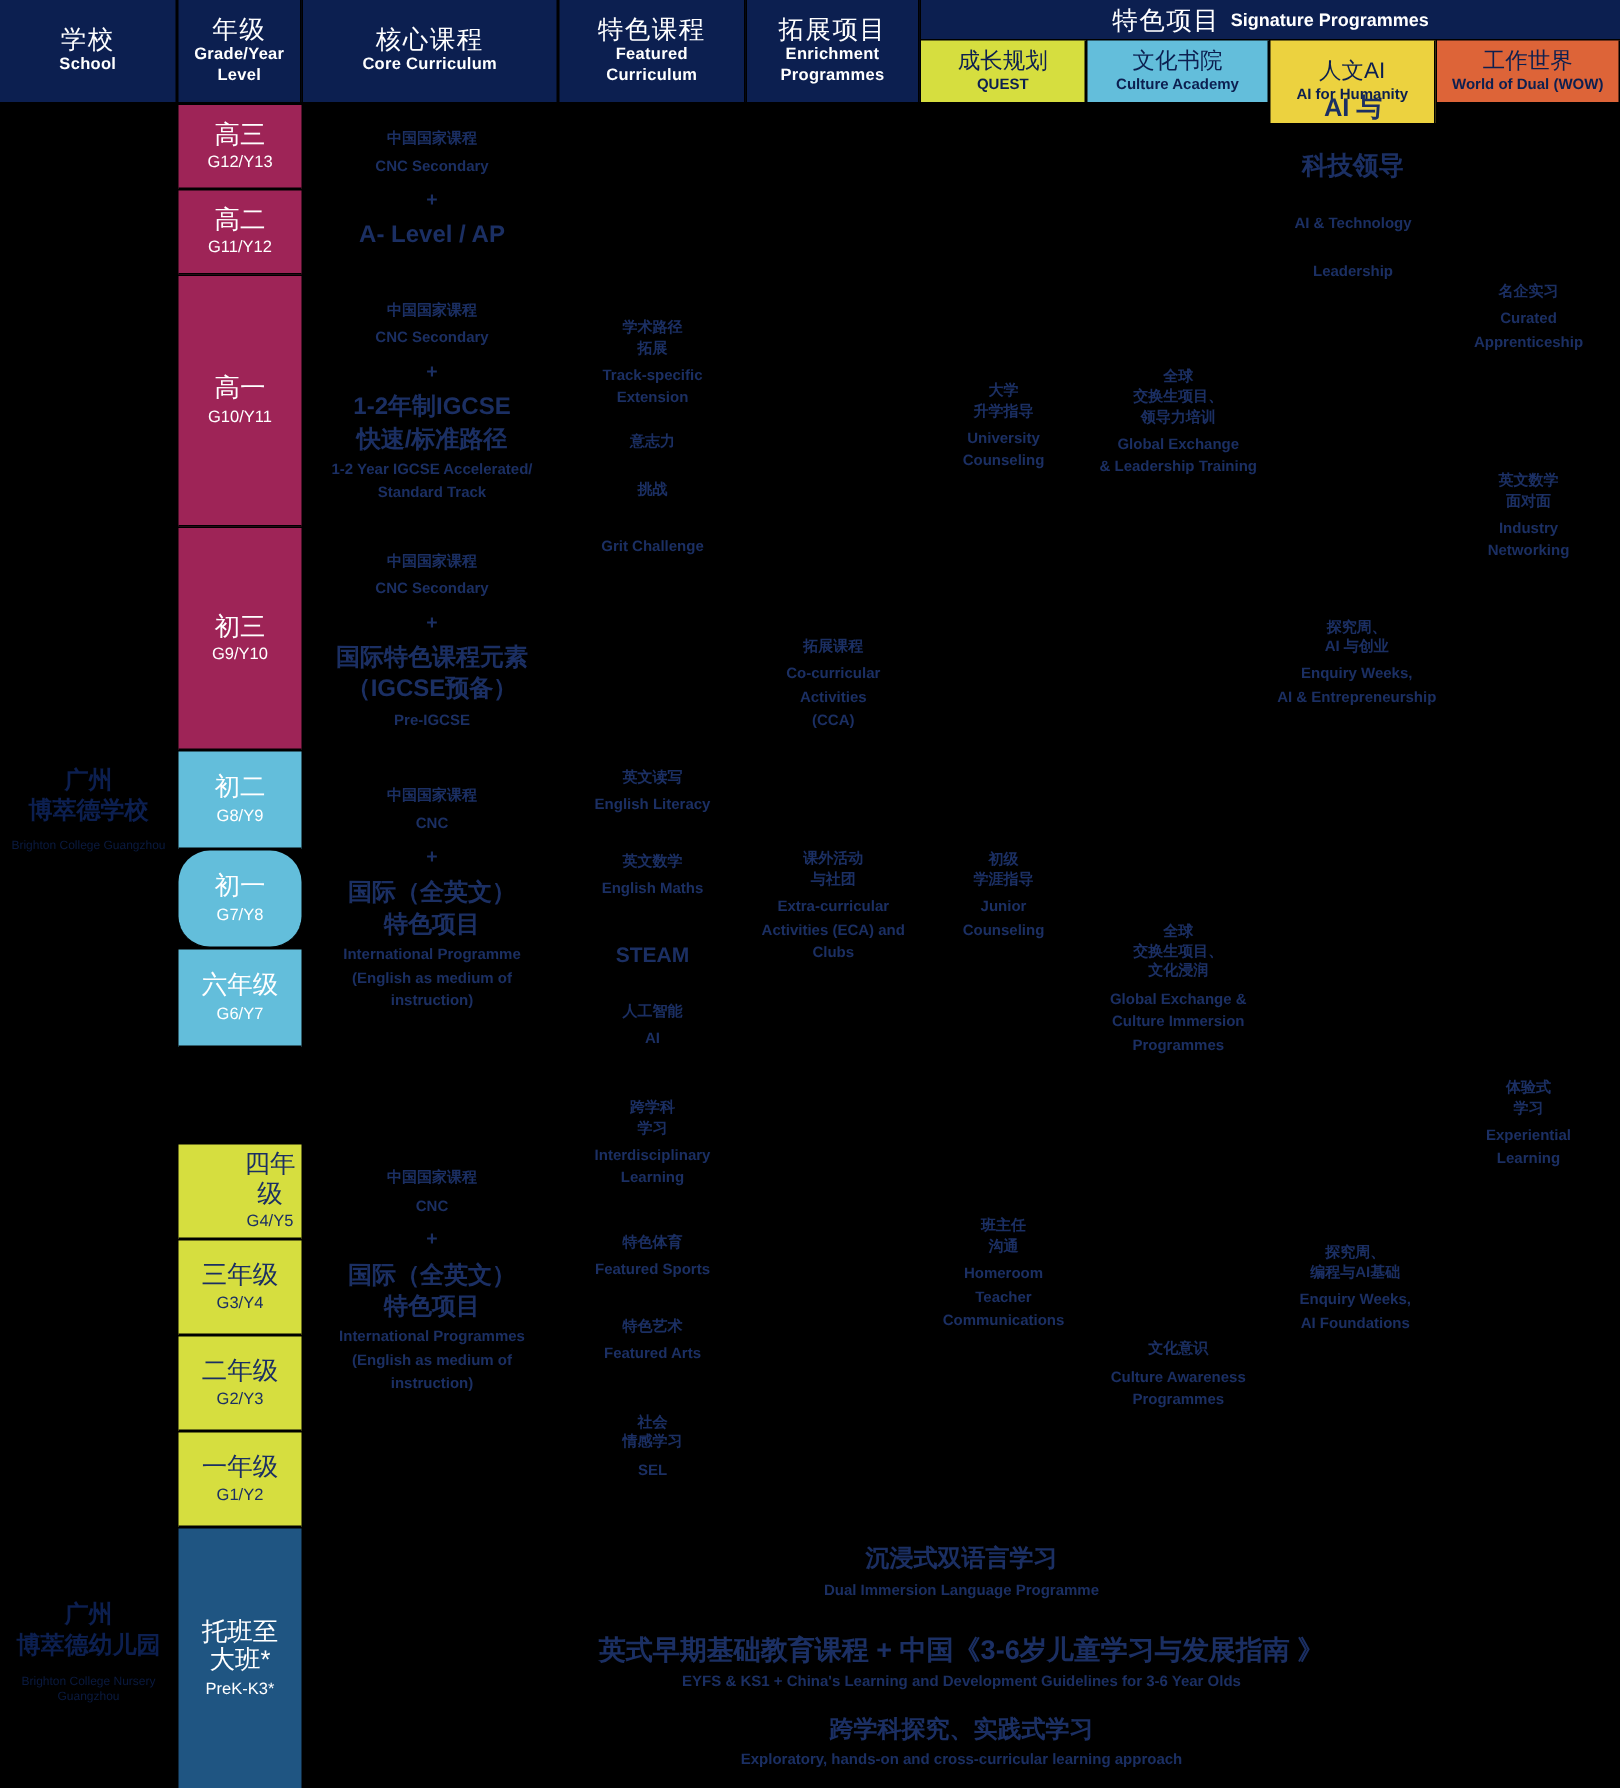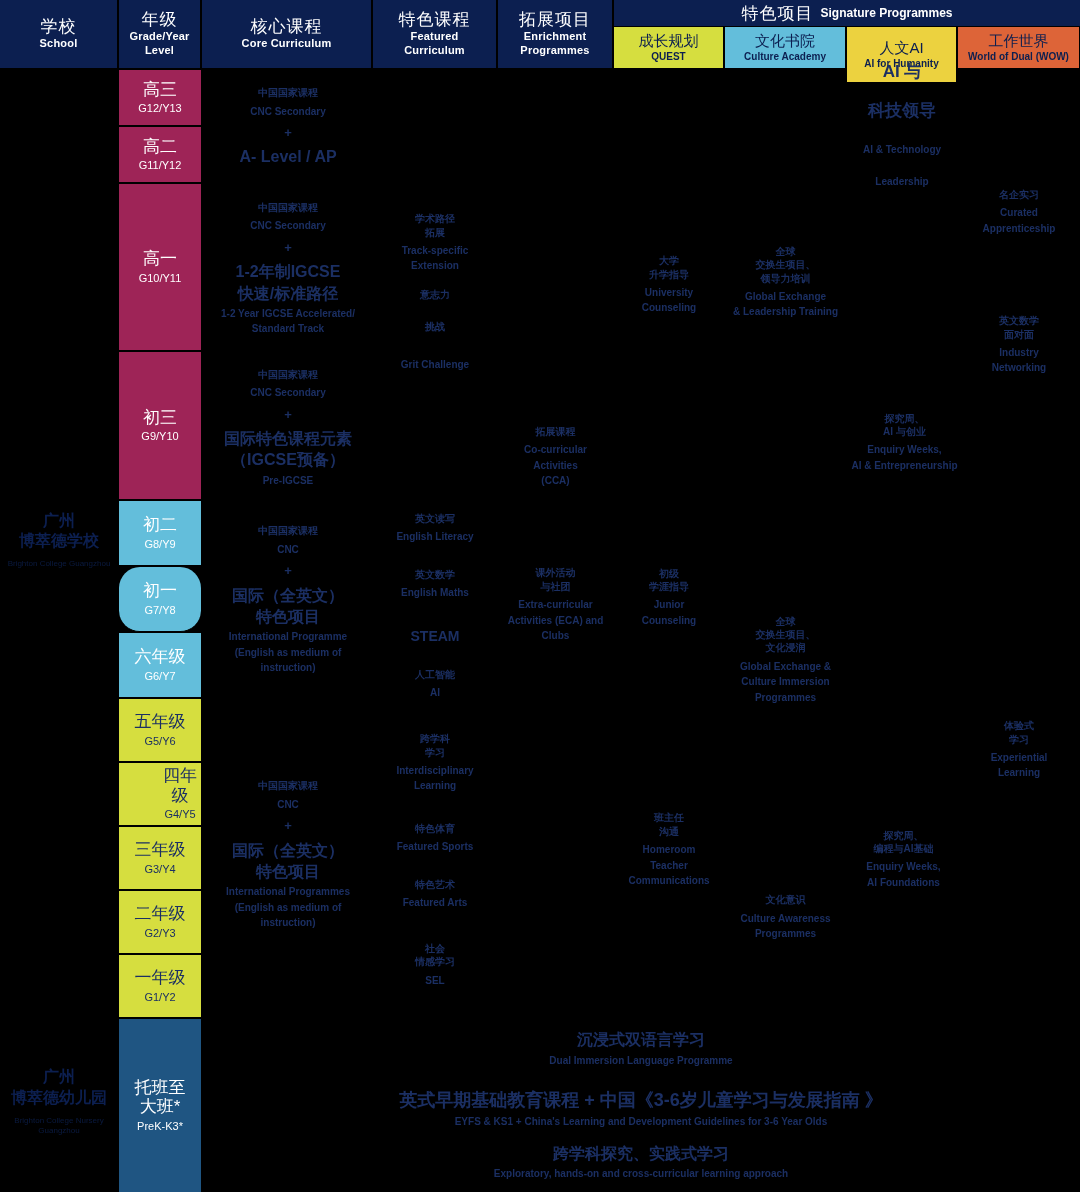--- a/index.html
+++ b/index.html
@@ -174,24 +174,20 @@
     <div class="en">G8/Y9</div>
   </div>
   <div class="grade" style="left:119px;top:567px;width:82px;height:65px;background:#63bedb;color:#fff;border-radius:21px;">
     <div class="cn">初一</div>
     <div class="en">G7/Y8</div>
   </div>
   <div class="grade" style="left:119px;top:633px;width:82px;height:65px;background:#63bedb;color:#fff;">
     <div class="cn">六年级</div>
     <div class="en">G6/Y7</div>
   </div>
-  <div class="grade" style="left:119px;top:699px;width:82px;height:63px;background:#d6de3f;color:#1b2f63;">
-    <div class="cn">五年级</div>
-    <div class="en">G5/Y6</div>
-  </div>
   <div class="grade" style="left:119px;top:763px;width:82px;height:63px;background:#d6de3f;color:#1b2f63;padding-left:40px;">
     <div class="cn">四年级</div>
     <div class="en">G4/Y5</div>
   </div>
   <div class="grade" style="left:119px;top:827px;width:82px;height:63px;background:#d6de3f;color:#1b2f63;">
     <div class="cn">三年级</div>
     <div class="en">G3/Y4</div>
   </div>
   <div class="grade" style="left:119px;top:891px;width:82px;height:63px;background:#d6de3f;color:#1b2f63;">
     <div class="cn">二年级</div>

